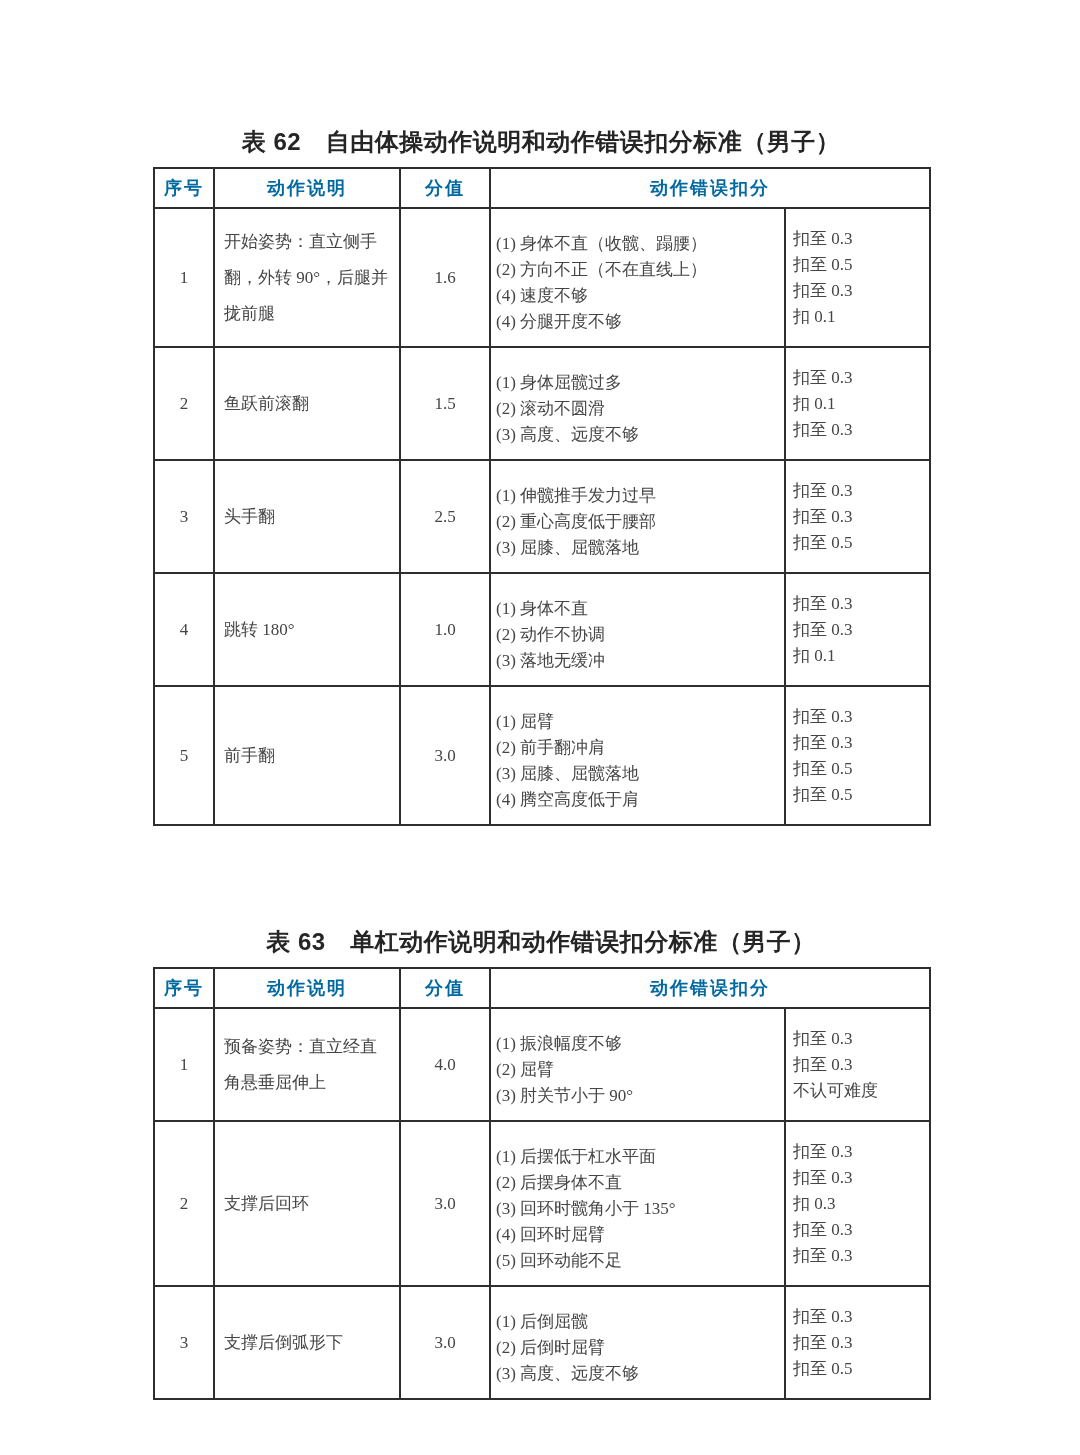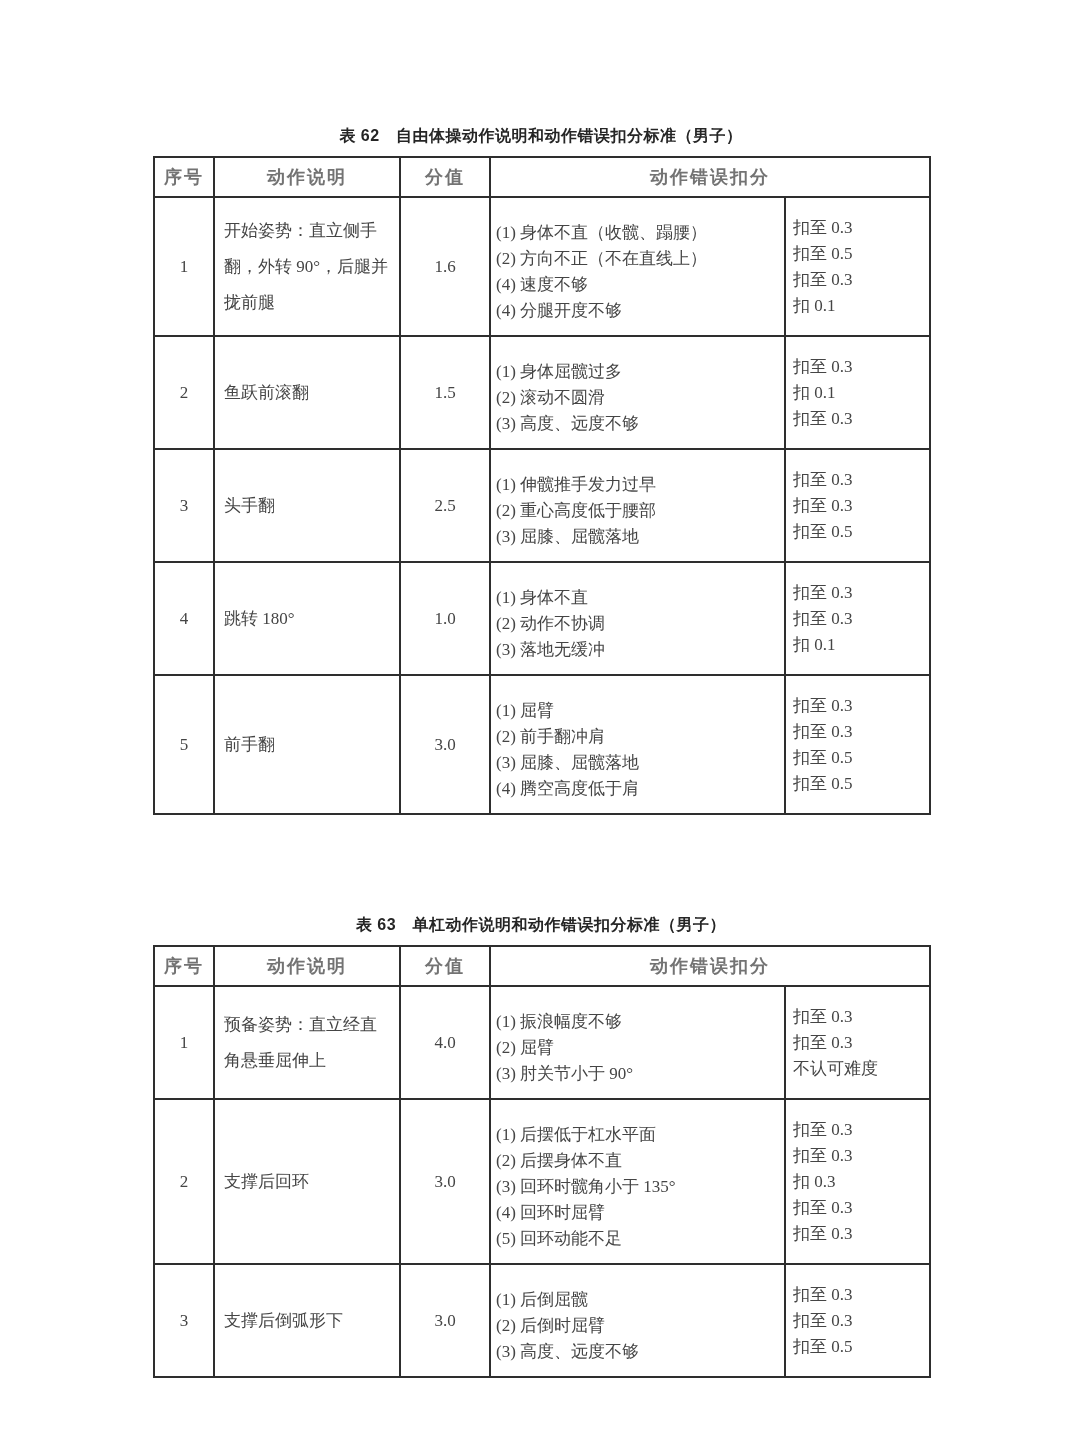--- a/index.html
+++ b/index.html
@@ -22,39 +22,39 @@
     width: 776px;
   }
   .table-block + .table-block {
     margin-top: 100px;
   }
   .table-title {
     margin: 0 0 9px 0;
     text-align: center;
     font-family: "Liberation Sans", sans-serif;
     font-weight: bold;
-    font-size: 16px;
+    font-size: 24px;
     color: #252525;
     letter-spacing: 0.5px;
     white-space: nowrap;
   }
   table.grid {
     border-collapse: collapse;
     width: 100%;
     table-layout: fixed;
   }
   .grid th, .grid td {
     border: 2px solid #2e2e2e;
     overflow: hidden;
   }
   .grid th {
     font-family: "Liberation Sans", sans-serif;
     font-weight: bold;
     font-size: 18px;
-    color: #737373;
+    color: #0369a1;
     height: 34px;
     padding: 2px 0;
     text-align: center;
     letter-spacing: 2px;
   }
   .grid td {
     font-size: 17px;
     color: #454545;
     vertical-align: middle;
   }

